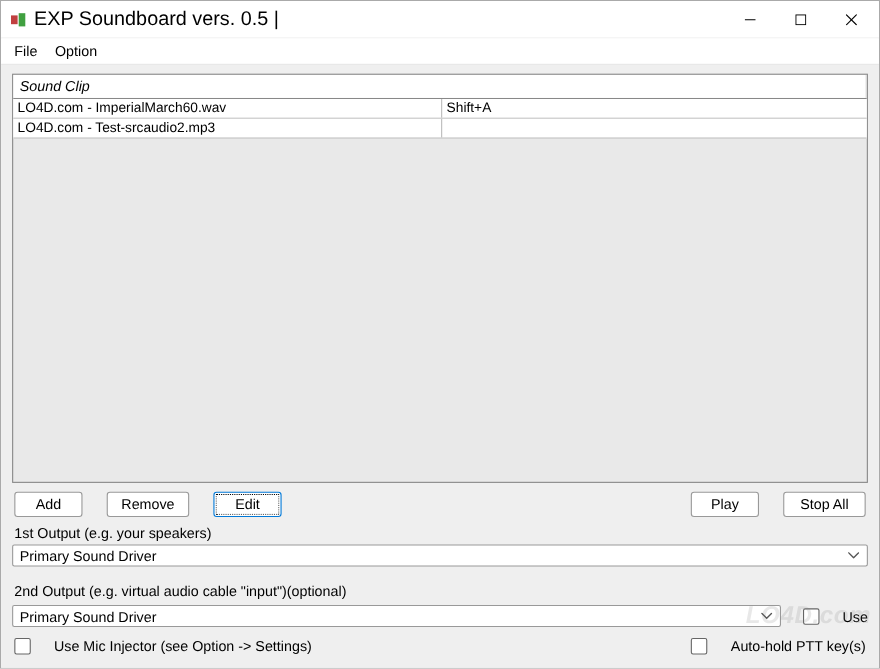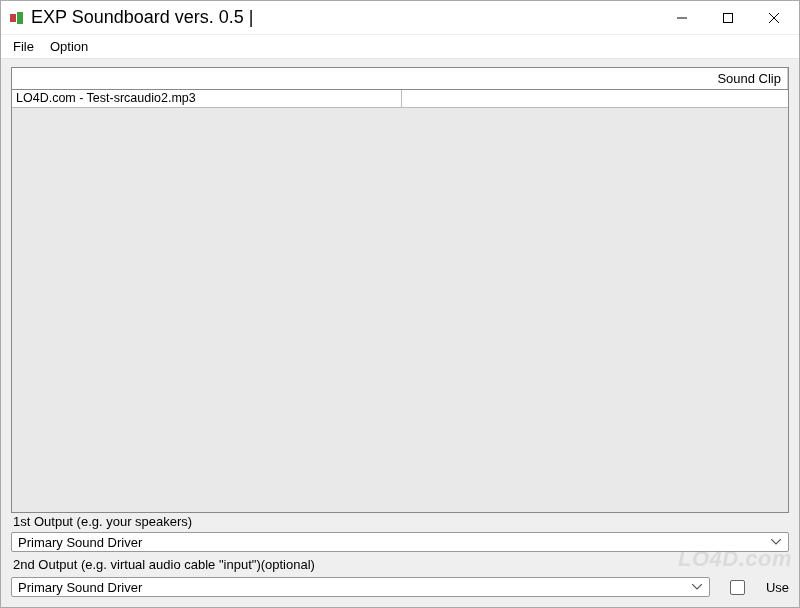--- a/index.html
+++ b/index.html
@@ -84,22 +84,23 @@
       overflow: hidden;
     }
     .table-header {
       display: flex;
       background: #fff;
       border-bottom: 1px solid #888;
     }
     .th {
       padding: 3px 6px;
       font-size: 13px;
-      text-align: right;
-      background: #fff;
+      text-align: left;
+      background: #fff;
+      font-style: italic;
     }
     .th:first-child {
       width: 390px;
       border-right: 1px solid #ccc;
     }
     .th:last-child {
       flex: 1;
     }
     .table-body {
       background: #e9e9e9;
@@ -244,50 +245,72 @@
   </div>
 
   <div class="content">
 
     <div class="table-wrap">
       <div class="table-header">
         <div class="th">Sound Clip</div>
       </div>
       <div class="table-body">
         <div class="tr">
+          <div class="td">LO4D.com - ImperialMarch60.wav</div>
+          <div class="td">Shift+A</div>
+        </div>
+        <div class="tr">
           <div class="td">LO4D.com - Test-srcaudio2.mp3</div>
           <div class="td"></div>
         </div>
       </div>
     </div>
 
+    <div class="btn-row">
+      <div class="btn">Add</div>
+      <div class="btn wide">Remove</div>
+      <div class="btn focused">Edit</div>
+      <div class="spacer"></div>
+      <div class="btn">Play</div>
+      <div class="btn wide">Stop All</div>
+    </div>
 
     <div class="label">1st Output (e.g. your speakers)</div>
     <div class="combo">
       <span class="combo-text">Primary Sound Driver</span>
       <span class="combo-arrow">
         <svg width="10" height="6" viewBox="0 0 10 6">
             <path d="M0 0 L5 5 L10 0" fill="none" stroke="#555" stroke-width="1.2"></path>
           </svg>
       </span>
     </div>
 
-    <div class="label" style="margin-top:4px">2nd Output (e.g. virtual audio cable "input")(optional)</div>
+    <div class="label" style="margin-top:14px">2nd Output (e.g. virtual audio cable "input")(optional)</div>
     <div class="row2">
       <div class="combo">
         <span class="combo-text">Primary Sound Driver</span>
         <span class="combo-arrow">
           <svg width="10" height="6" viewBox="0 0 10 6">
               <path d="M0 0 L5 5 L10 0" fill="none" stroke="#555" stroke-width="1.2"></path>
             </svg>
         </span>
       </div>
       <div class="checkbox-wrap">
         <div class="checkbox"></div>
         <span>Use</span>
       </div>
     </div>
 
+    <div class="bottom-row">
+      <div class="checkbox-wrap">
+        <div class="checkbox"></div>
+        <span>Use Mic Injector (see Option -&gt; Settings)</span>
+      </div>
+      <div class="checkbox-wrap">
+        <div class="checkbox"></div>
+        <span>Auto-hold PTT key(s)</span>
+      </div>
+    </div>
 
   </div>
 </div>
 
 <div class="watermark">LO4D.com</div>
 
 </body></html>

